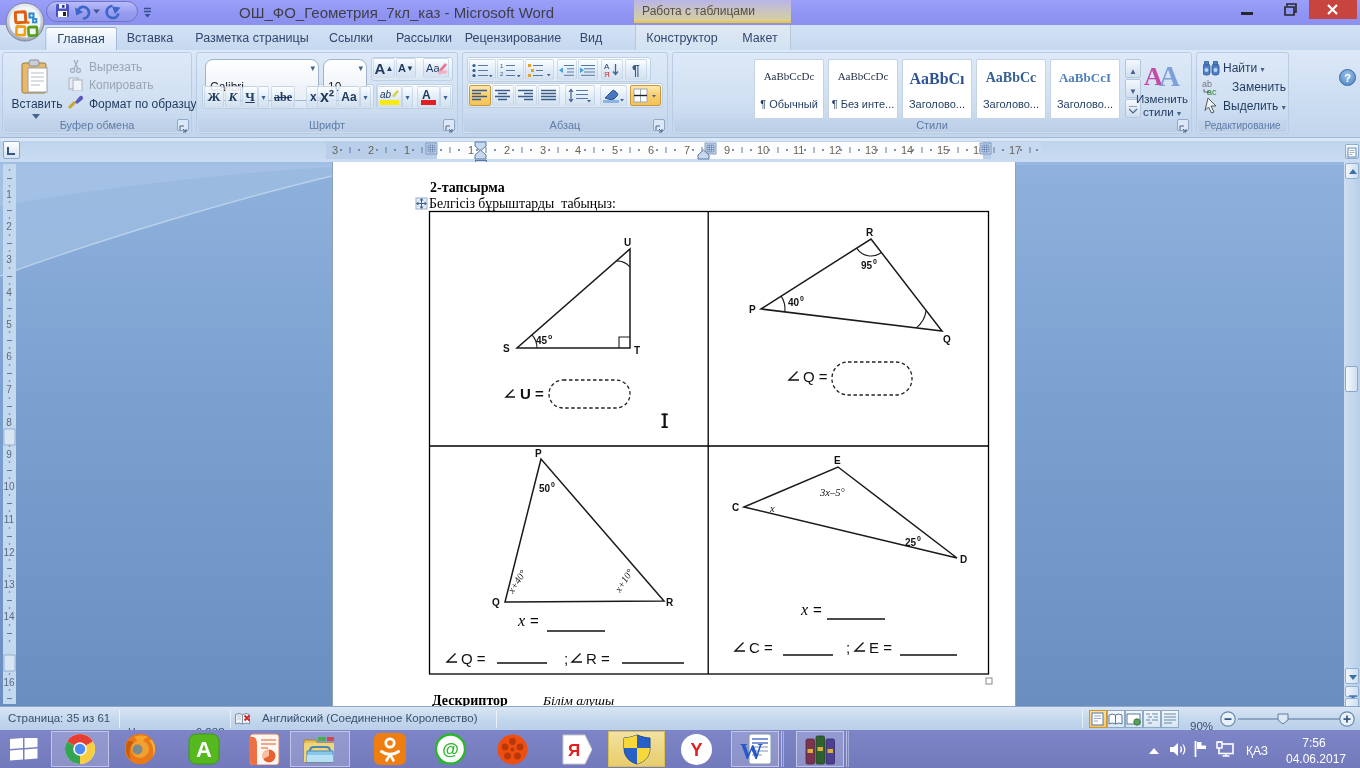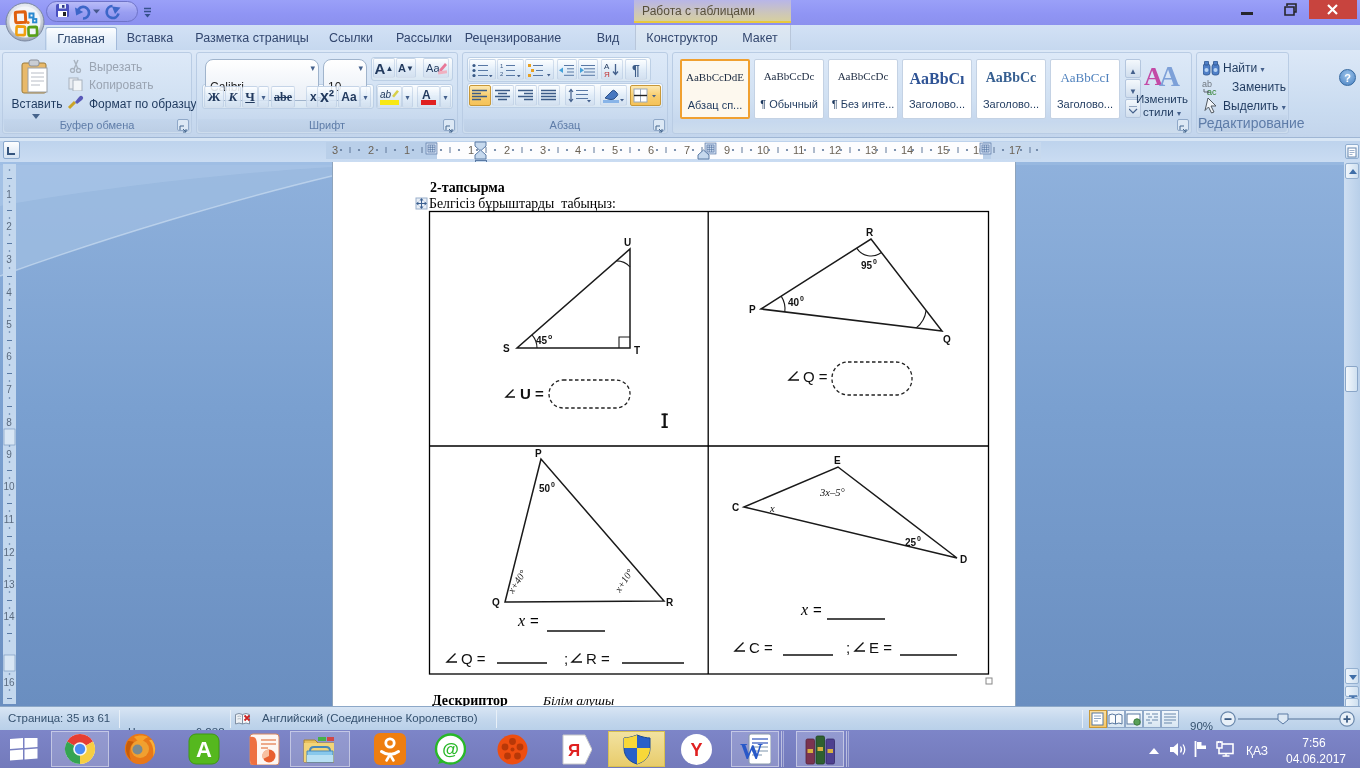--- a/index.html
+++ b/index.html
@@ -51,20 +51,21 @@
 #tray{position:absolute;top:0;right:0;height:38px;color:#fff;width:1360px}
 .sbtnv{position:absolute;left:1px;width:14px;height:16px;background:linear-gradient(90deg,#f0f6fc,#cfe0f0);border:1px solid #94b0d0;border-radius:2px}
 .sep{position:absolute;top:3px;width:1px;height:18px;background:#93aecb;border-right:1px solid #e8f0f8}
 .vwbtn{position:absolute;top:3px;width:18px;height:18px;border:1px solid #8fa8c8;background:linear-gradient(#f2f7fc,#d8e6f2);display:flex;align-items:center;justify-content:center}
 .vwbtn.on{background:linear-gradient(#fce0a0,#f8c868);border-color:#c89838}
 </style></head>
 <body>
 <div id="root">
 <div class="abs" id="titlebar">
   <div class="abs" id="ctxtab">Работа с таблицами</div>
+  <div class="abs" id="title">ОШ_ФО_Геометрия_7кл_каз - Microsoft Word</div>
   <div class="abs wbtn" id="btn-min"><svg width="30" height="19">
           <rect x="9" y="12" width="12" height="3" fill="#26262c"></rect>
         </svg></div>
   <div class="abs wbtn" id="btn-max"><svg width="30" height="19">
           <path d="M11 7h9v8h-9z" fill="none" stroke="#26262c" stroke-width="1.6"></path>
           <path d="M13 6v-2h9v8h-2" fill="none" stroke="#26262c" stroke-width="1.6"></path>
         </svg></div>
   <div class="abs wbtn" id="btn-close"><svg width="48" height="19">
           <path d="M19 5l9 9M28 5l-9 9" stroke="#fff" stroke-width="2.2"></path>
         </svg></div>
@@ -111,21 +112,21 @@
     </g>
   </svg></div>
 </div>
 <div class="abs" id="tabrow">
   <div class="tab active" style="left:81px">Главная</div>
   <div class="tab" style="left:150px">Вставка</div>
   <div class="tab" style="left:252px">Разметка страницы</div>
   <div class="tab" style="left:351px">Ссылки</div>
   <div class="tab" style="left:424px">Рассылки</div>
   <div class="tab" style="left:513px">Рецензирование</div>
-  <div class="tab" style="left:608px">Вид</div>
+  <div class="tab" style="left:591px">Вид</div>
   <div class="abs" style="left:635px;top:0;width:156px;height:25px;background:linear-gradient(#dfe8f2,#d3e2f2);border-left:1px solid #b8c6da;border-right:1px solid #b8c6da"></div>
   <div class="tab" style="left:682px">Конструктор</div>
   <div class="tab" style="left:760px">Макет</div>
 </div>
 <div class="abs" id="ribbon">
   <div class="group" style="left:2px;width:190px">
     <div class="glabel">Буфер обмена</div>
         <div class="launcher"><svg width="10" height="10">
             <path d="M2 2h4M2 2v4M5 5l3 3M8 5v3h-3" stroke="#44678e" stroke-width="1" fill="none"></path>
           </svg></div>
@@ -334,60 +335,57 @@
     <div class="fbtn on" style="left:167px;top:32px;width:31px;height:21px">
           <svg width="25" height="15">
             <rect x="1" y="1" width="13" height="13" fill="#fff" stroke="#9aa8ba"></rect>
             <path d="M1 7.5h13M7.5 1v13" stroke="#9aa8ba"></path>
             <path d="M1 7.5h13" stroke="#222" stroke-width="1.4"></path>
             <path d="M20 5l4 0-2 2.5z" fill="#44608c" transform="translate(-1,2)"></path>
           </svg>
         </div>
   </div>
   <div class="group" style="left:672px;width:520px">
+    <div class="glabel">Стили</div>
         <div class="launcher"><svg width="10" height="10">
             <path d="M2 2h4M2 2v4M5 5l3 3M8 5v3h-3" stroke="#44678e" stroke-width="1" fill="none"></path>
           </svg></div>
-    <div class="chip sel" style="left:7px">
-          <div class="c1" style="font-size:11px">AaBbCcDdE</div>
-          <div class="c2">Абзац сп...</div>
-        </div>
     <div class="chip" style="left:81px">
           <div class="c1" style="font-size:11px">AaBbCcDc</div>
           <div class="c2">¶ Обычный</div>
         </div>
     <div class="chip" style="left:155px">
           <div class="c1" style="font-size:11px">AaBbCcDc</div>
           <div class="c2">¶ Без инте...</div>
         </div>
     <div class="chip" style="left:229px">
           <div class="c1" style="font-size:16px;font-weight:bold;color:#2e5395">AaBbCı</div>
           <div class="c2">Заголово...</div>
         </div>
     <div class="chip" style="left:303px">
           <div class="c1" style="font-size:14px;font-weight:bold;color:#365f91">AaBbCc</div>
           <div class="c2">Заголово...</div>
         </div>
     <div class="chip" style="left:377px">
-          <div class="c1" style="font-size:13px;font-weight:normal;color:#4f81bd">AaBbCcI</div>
+          <div class="c1" style="font-size:13px;font-weight:bold;color:#4f81bd">AaBbCcI</div>
           <div class="c2">Заголово...</div>
         </div>
     <div class="sbtn" style="top:6px"><span style="font-size:8px;color:#44608c">▲</span></div>
     <div class="sbtn" style="top:26px"><span style="font-size:8px;color:#44608c">▼</span></div>
     <div class="sbtn" style="top:46px"><svg width="9" height="8">
             <path d="M0 0h8M0 3l4 4 4-4" fill="none" stroke="#44608c" stroke-width="1.2"></path>
           </svg></div>
     <div class="abs" style="left:468px;top:6px;width:44px;text-align:center"><svg width="40" height="32">
             <text x="1" y="26" font-size="26" font-weight="bold" fill="#c34aa6" font-family="Liberation Serif,serif">A</text>
             <text x="16" y="27" font-size="29" font-weight="bold" fill="#7da0d8" font-family="Liberation Serif,serif">A</text>
           </svg></div>
     <div class="abs" style="left:460px;top:40px;width:58px;text-align:center;font-size:11.5px;color:#1e395e;line-height:13px">Изменить стили <span style="font-size:8px;color:#44608c">▾</span></div>
   </div>
   <div class="group" style="left:1196px;width:93px">
-    <div class="glabel" style="font-size:14px">Редактирование</div>
+    <div class="glabel" style="font-size:10px">Редактирование</div>
     <svg class="abs" width="17" height="15" style="left:6px;top:8px">
           <g fill="#5080c8" stroke="#2c5088" stroke-width=".8">
             <rect x="0" y="3" width="7" height="11" rx="2.5"></rect>
             <rect x="9" y="3" width="7" height="11" rx="2.5"></rect>
             <rect x="1.5" y="0" width="4" height="4" rx="1"></rect>
             <rect x="10.5" y="0" width="4" height="4" rx="1"></rect>
           </g>
           <circle cx="3.5" cy="9" r="2" fill="#b8d4f4"></circle>
           <circle cx="12.5" cy="9" r="2" fill="#b8d4f4"></circle>
         </svg>

